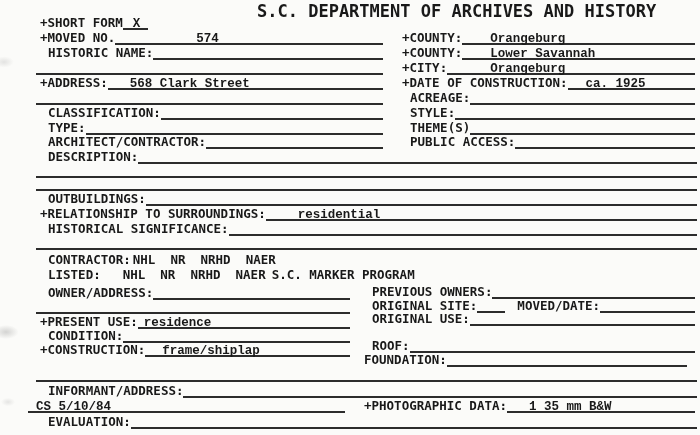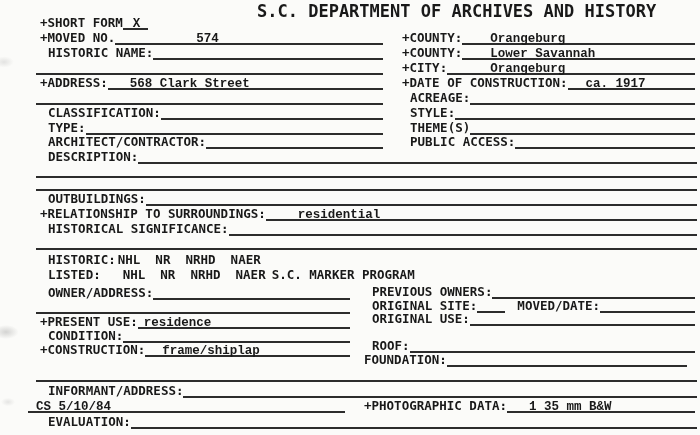--- a/index.html
+++ b/index.html
@@ -65,21 +65,21 @@
     <span class="ul grow"></span>
   </div>
   <div class="line" style="left:390px;top:61px;width:305px">
     <span class="lbl">+CITY:</span><span class="ul grow"><span class="val" style="padding-left:43px">Orangeburg</span></span>
   </div>
 
   <div class="line" style="left:28px;top:76px;width:355px">
     <span class="lbl">+ADDRESS:</span><span class="ul grow"><span class="val" style="padding-left:22px">568 Clark Street</span></span>
   </div>
   <div class="line" style="left:390px;top:76px;width:305px">
-    <span class="lbl">+DATE OF CONSTRUCTION:</span><span class="ul grow"><span class="val" style="padding-left:18px">ca. 1917</span></span>
+    <span class="lbl">+DATE OF CONSTRUCTION:</span><span class="ul grow"><span class="val" style="padding-left:18px">ca. 1925</span></span>
   </div>
 
   <div class="line" style="left:36px;top:91px;width:347px">
     <span class="ul grow"></span>
   </div>
   <div class="line" style="left:398px;top:91px;width:297px">
     <span class="lbl">ACREAGE:</span><span class="ul grow"></span>
   </div>
 
   <div class="line" style="left:36px;top:106px;width:347px">
@@ -122,21 +122,21 @@
   </div>
 
   <div class="line" style="left:28px;top:207px;width:669px">
     <span class="lbl">+RELATIONSHIP TO SURROUNDINGS:</span><span class="ul grow"><span class="val" style="padding-left:32px">residential</span></span>
   </div>
   <div class="line" style="left:36px;top:236px;width:661px">
     <span class="ul grow"></span>
   </div>
 
   <div class="line" style="left:36px;top:253px">
-    <span class="lbl">HISTORIC:</span><span class="opts" style="padding-left:2px">NHL  NR  NRHD  NAER</span>
+    <span class="lbl">CONTRACTOR:</span><span class="opts" style="padding-left:2px">NHL  NR  NRHD  NAER</span>
   </div>
   <div class="line" style="left:36px;top:268px">
     <span class="lbl">LISTED:</span><span class="opts" style="padding-left:22px">NHL  NR  NRHD  NAER</span><span class="opts" style="padding-left:6px">S.C. MARKER PROGRAM</span>
   </div>
 
   <div class="line" style="left:36px;top:286px;width:314px">
     <span class="lbl">OWNER/ADDRESS:</span><span class="ul grow"></span>
   </div>
   <div class="line" style="left:360px;top:285px;width:335px">
     <span class="lbl">PREVIOUS OWNERS:</span><span class="ul grow"></span>

